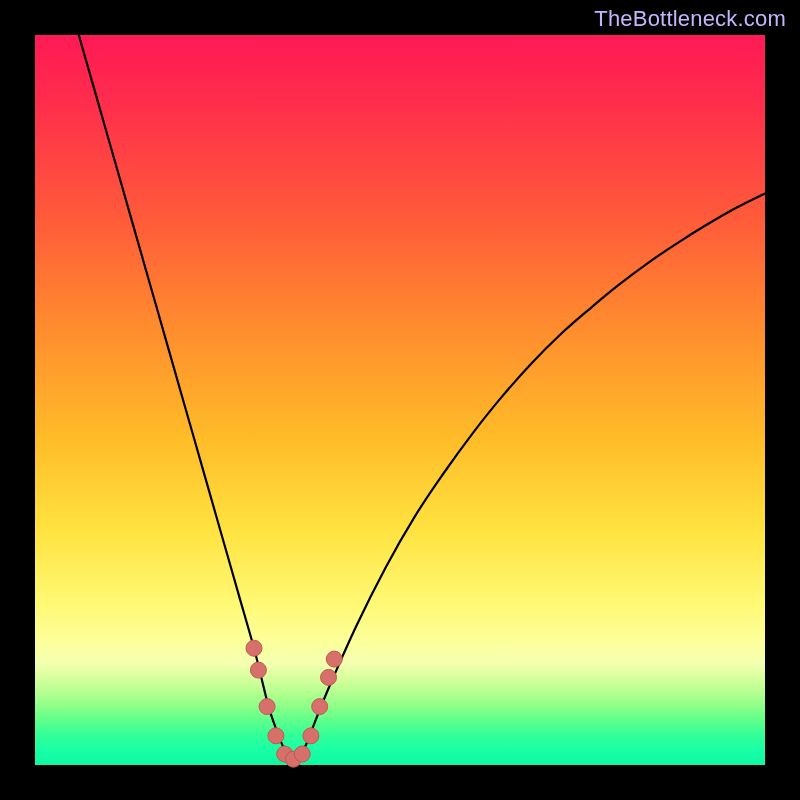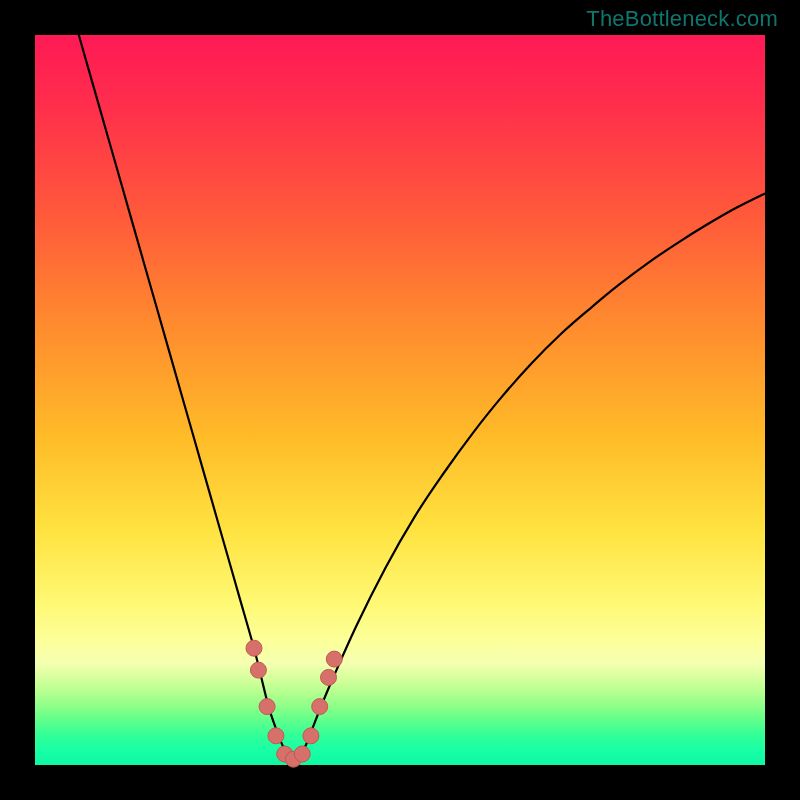--- a/index.html
+++ b/index.html
@@ -49,24 +49,24 @@
     position: absolute;
     left: 35px;
     top: 35px;
     width: 730px;
     height: 730px;
     overflow: visible;
   }
   .watermark {
     position: absolute;
     top: 6px;
-    right: 22px;
+    right: 14px;
     font-family: Arial, Helvetica, sans-serif;
     font-size: 22px;
-    color: #0f766e;
+    color: #c4b5fd;
     letter-spacing: 0.2px;
     user-select: none;
     text-align: center;
   }
 </style>
 </head>
 <body>
 
 <div class="frame">
   <div class="plot"></div>

